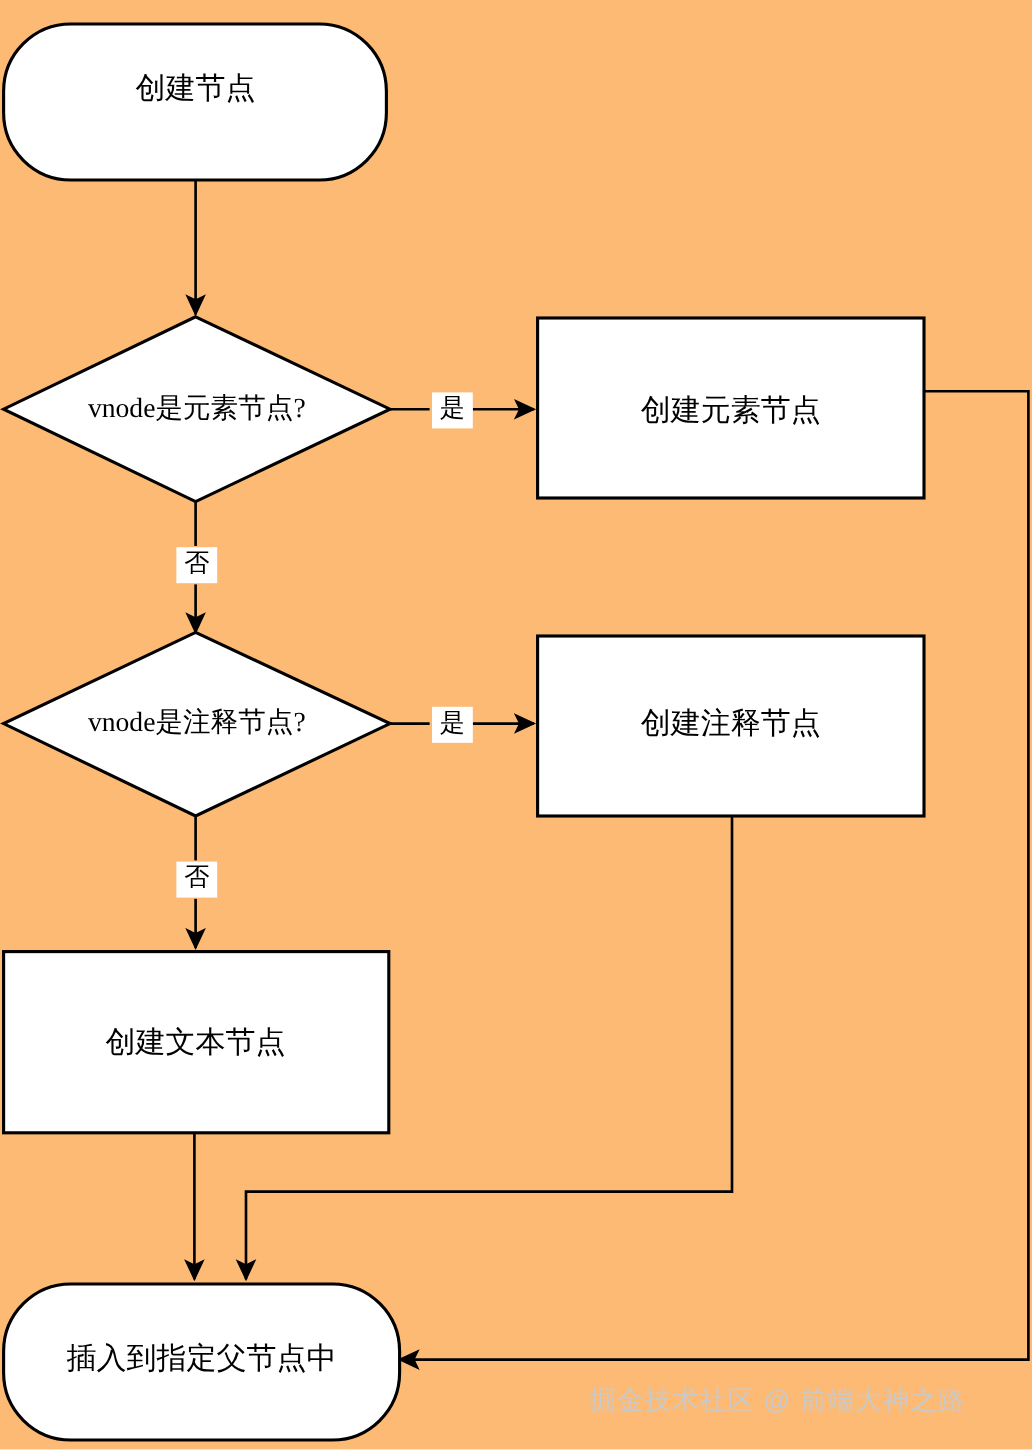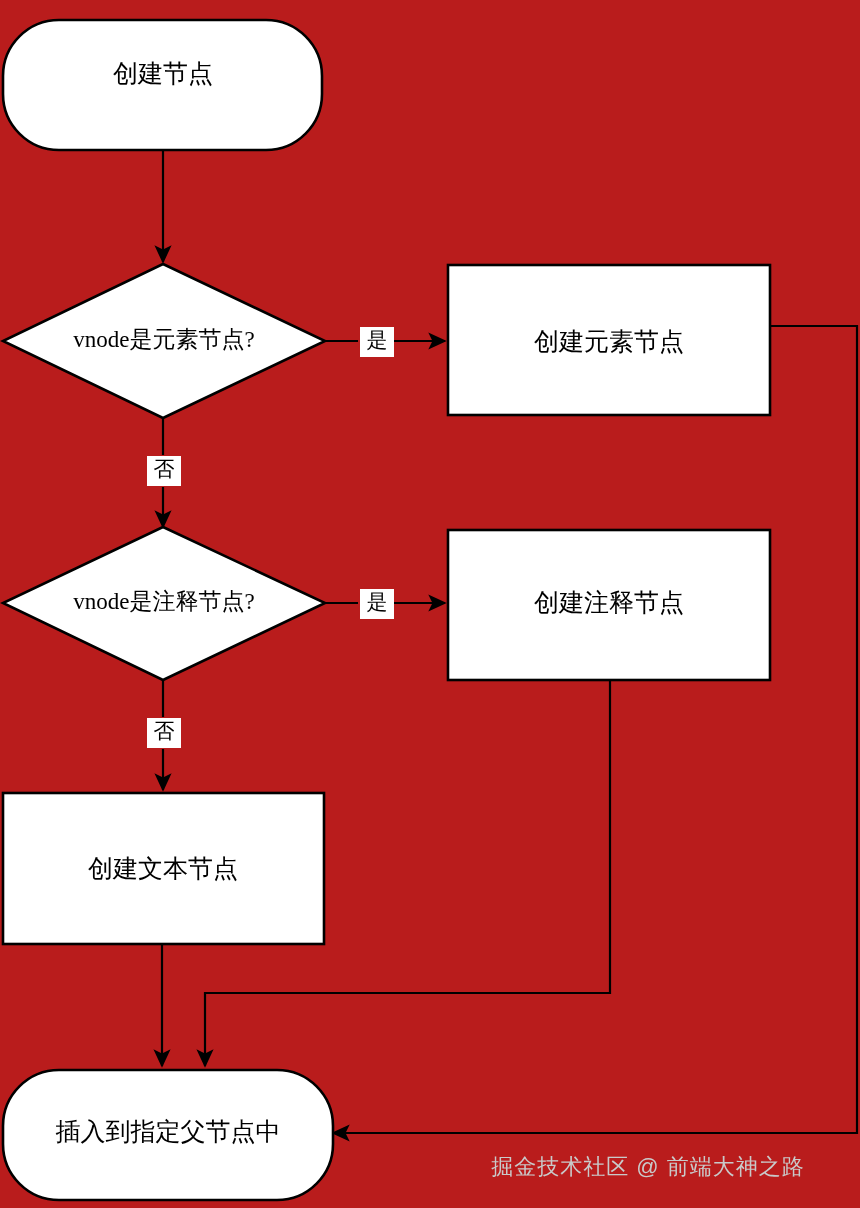--- a/index.html
+++ b/index.html
@@ -7,21 +7,21 @@
     padding: 0;
     background: #ffffff;
   }
   body {
     font-family: "Liberation Serif", "DejaVu Serif", serif;
   }
   #canvas {
     position: relative;
     width: 860px;
     height: 1208px;
-    background: #b91c1c;
+    background: #fdba74;
     overflow: hidden;
   }
   #flow-svg {
     position: absolute;
     top: 0;
     left: 0;
     width: 860px;
     height: 1208px;
   }
   .node-shape {

